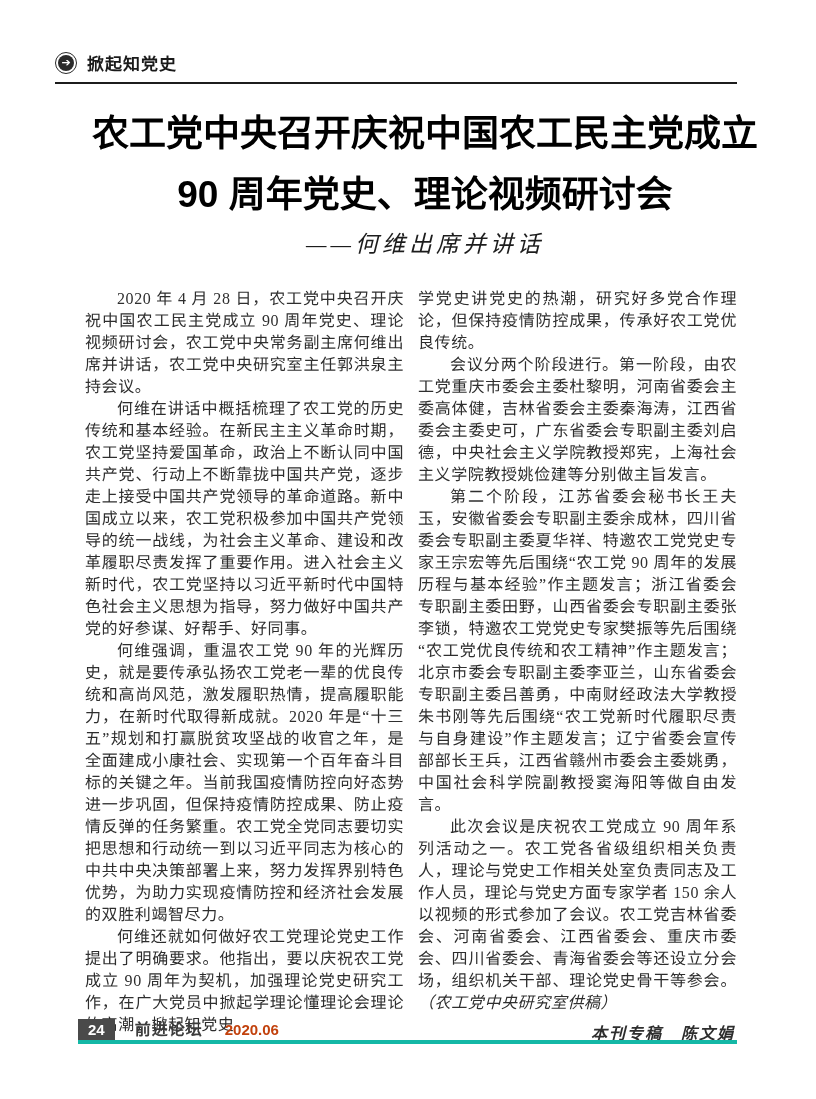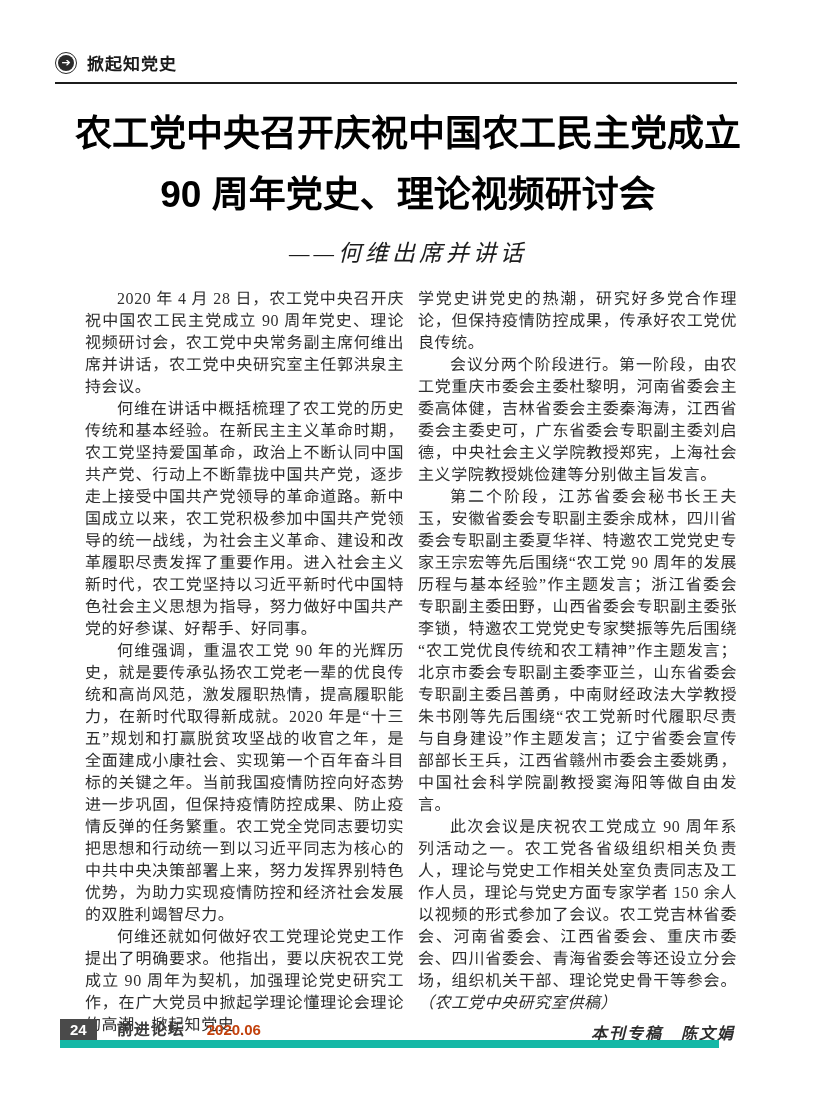--- a/index.html
+++ b/index.html
@@ -48,35 +48,34 @@
     font-family: "Liberation Sans", "DejaVu Sans", sans-serif;
     font-weight: 700;
     font-size: 17px;
     color: #1a1a1a;
     letter-spacing: 1px;
   }
 
   
   .title-block {
     position: absolute;
-    top: 103px; left: 60px;
+    top: 103px; left: 77px;
     width: 696px;
     text-align: center;
   }
   .title-line {
     font-family: "Liberation Sans", "DejaVu Sans", sans-serif;
     font-weight: 900;
     font-size: 37px;
     line-height: 61px;
     color: #000000;
     letter-spacing: 0px;
     white-space: nowrap;
   }
   .subtitle {
-    margin-top: 9px;
     font-style: italic;
     font-size: 23px;
     letter-spacing: 4px;
     color: #1c1c1c;
     font-family: "Liberation Serif", "DejaVu Serif", serif;
   }
 
   
   .columns {
     position: absolute;
@@ -107,25 +106,25 @@
     font-weight: 700;
     font-size: 16px;
     letter-spacing: 2px;
     color: #2e2e2e;
     padding-right: 2px;
   }
 
   
   .footer-row {
     position: absolute;
-    top: 1019px; left: 60px;
+    top: 1019px; left: 78px;
     width: 659px;
     display: flex;
     align-items: flex-start;
-    border-bottom: 8px solid #14b8a6;
+    border-bottom: 4px solid #14b8a6;
   }
   .page-num-box {
     background: #4a4a4a;
     color: #ffffff;
     font-family: "Liberation Sans", "DejaVu Sans", sans-serif;
     font-weight: 700;
     font-size: 15px;
     line-height: 21px;
     padding: 0 10px;
     flex: 0 0 auto;

